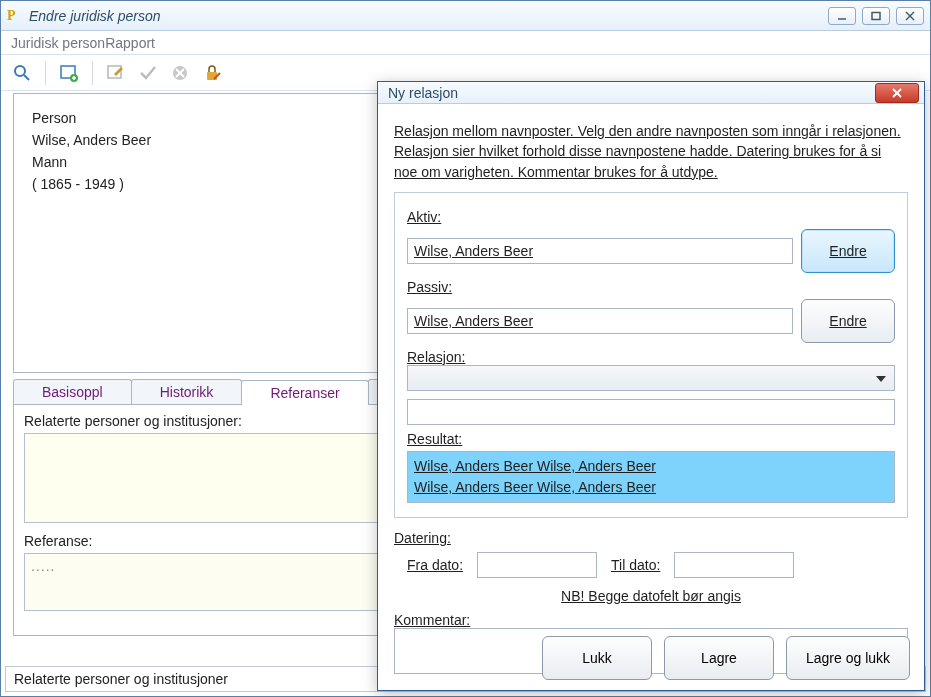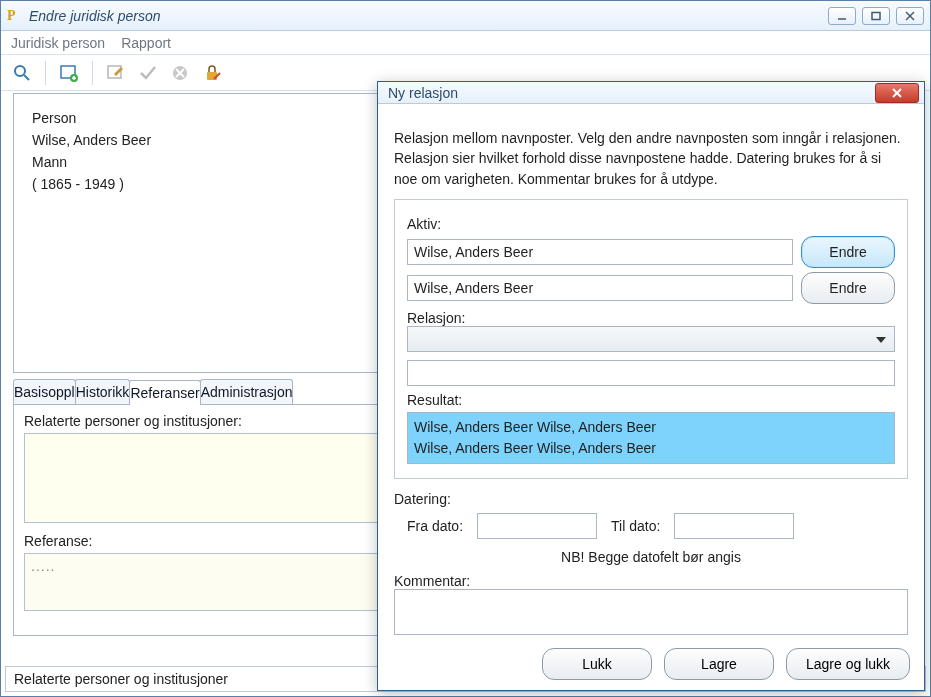--- a/index.html
+++ b/index.html
@@ -7,57 +7,57 @@
 
 
 .main-window { width: 931px; height: 697px; border: 1px solid #5a7ea8; background: #fff; position: relative; }
 .main-titlebar { height: 30px; background: linear-gradient(#f7fbff,#e6f0fa); border-bottom: 1px solid #b8ccde; display: flex; align-items: center; padding-left: 6px; }
 .main-titlebar .app-icon { width:16px; height:16px; margin-right:6px; color:#d8a300; font-weight:bold; font-family: Georgia, serif; }
 .main-titlebar .title-text { color:#2d4c6a; flex:1;font-style:italic; }
 .win-controls { display:flex; gap:6px; margin-right:6px; }
 .win-btn { width:28px; height:18px; border:1px solid #8fa9c6; border-radius:3px; background:linear-gradient(#fff,#e8f0f8); display:flex; align-items:center; justify-content:center; color:#405a75; }
 .win-btn svg { width:12px; height:10px; stroke:#405a75; stroke-width:1.5; fill:none; }
 
-.menubar { height:24px; background:#fff; padding-left:10px; display:flex; align-items:center; gap:16px; color:#707684; border-bottom:1px solid #d8e2ee; }
+.menubar { height:24px; background:#fff; padding-left:10px; display:flex; align-items:center; color:#707684; border-bottom:1px solid #d8e2ee; }
 .menubar span { cursor:default; }
 
 .toolbar { height:36px; border-bottom:1px solid #d8e2ee; display:flex; align-items:center; padding-left:10px; gap:10px; }
 .tool-sep { width:1px; height:24px; background:#cfd9e6; margin:0 2px; }
 .tool-icn { width:22px; height:22px; display:flex; align-items:center; justify-content:center; }
 .tool-icn svg { width:20px; height:20px; }
 
 .content { position:absolute; top:92px; left:12px; right:12px; bottom:40px; }
 
 .person-box { border:1px solid #a8b6c8; background:#fff; width:100%; height:280px; padding:16px 18px; color:#222; }
 .person-box div { margin-bottom:6px; }
 
 .tabs-row { margin-top:6px; display:flex; }
-.tab { border:1px solid #a8b6c8; border-bottom:none; padding:4px 0; background:#f2f5f9; color:#0f172a; margin-right:-1px; border-radius:3px 3px 0 0; cursor:default; }
+.tab { border:1px solid #a8b6c8; border-bottom:none; padding:4px 28px; background:#f2f5f9; color:#701a75; margin-right:-1px; border-radius:3px 3px 0 0; cursor:default; }
 .tab.active { background:#fff; position:relative; top:1px; }
 
 .tab-panel { border:1px solid #a8b6c8; padding:8px 10px 10px 10px; height:232px; }
 .tab-panel .sec-label { color:#222; margin-bottom:4px; }
 .related-box { border:1px solid #b3c0d0; background:#fffff0; height:90px; margin-bottom:10px; }
 .reference-box { border:1px solid #b3c0d0; background:#fdfdf2; height:58px; padding:4px 6px; color:#888; font-size:8px; letter-spacing:1px; }
 
 .statusbar { position:absolute; left:4px; right:4px; bottom:4px; height:26px; border:1px solid #c0c8d4; display:flex; align-items:center; padding-left:8px; color:#222; background:#fff; }
 
 
 .dialog { position:absolute; left:376px; top:80px; width:548px; height:610px; border:1px solid #2c5f92; background:#fff; box-shadow:0 3px 14px rgba(0,0,0,.25); }
 .dlg-titlebar { height:22px; background:linear-gradient(#f7fbff,#e6f0fa); border-bottom:1px solid #b8ccde; display:flex; align-items:center; padding-left:10px; }
 .dlg-titlebar .dlg-title { flex:1; color:#2d4c6a; }
 .dlg-close { width:44px; height:20px; margin-right:5px; background:linear-gradient(#e67a6a,#c83a2a); border:1px solid #9b2e20; border-radius:3px; display:flex; align-items:center; justify-content:center; }
 .dlg-close svg{ width:12px; height:12px; stroke:#fff; stroke-width:2; }
-.dlg-body { padding:24px 16px; color:#1f1f1f; }
+.dlg-body { padding:17px 16px; color:#1f1f1f;text-decoration:underline; }
 .intro { line-height:1.45; margin-bottom:10px; }
 .fieldset { border:1px solid #c2ccd8; padding:10px 12px 14px 12px; margin-bottom:12px; }
 .row { display:flex; align-items:center; gap:8px; margin-top:4px; }
 .label { margin-top:6px; }
 .txt { flex:1; height:26px; border:1px solid #aab6c4; padding:2px 6px; background:#fff; display:flex; align-items:center; }
-.btn { width:94px; height:32px; border:1px solid #8c99a8; border-radius:12px; background:linear-gradient(#fdfdfd,#e9edf1); display:flex; align-items:center; justify-content:center; cursor:default; }
+.btn { width:94px; height:44px; border:1px solid #8c99a8; border-radius:6px; background:linear-gradient(#fdfdfd,#e9edf1); display:flex; align-items:center; justify-content:center; cursor:default; }
 .btn.primary { border:1px solid #2f92d0; background:linear-gradient(#eaf6fe,#c7e7fb); box-shadow:inset 0 0 0 1px #bfe3fb; }
 .dropdown { width:100%; height:26px; border:1px solid #aab6c4; background:linear-gradient(#f6f8fa,#e7ecf1); position:relative; }
 .dropdown:after { content:""; position:absolute; right:8px; top:10px; border-left:5px solid transparent; border-right:5px solid transparent; border-top:6px solid #333; }
 .blank-line { width:100%; height:26px; border:1px solid #aab6c4; background:#fff; margin-top:8px; }
 .result-box { border:1px solid #aab6c4; background:#7dd3fc; padding:4px 6px; margin-top:4px; line-height:1.5; }
 .date-input { width:120px; height:26px; border:1px solid #aab6c4; background:#fff; }
 .note { text-align:center; margin:10px 0 8px 0; }
 .comment-box { width:100%; height:46px; border:1px solid #aab6c4; background:#fff; }
 .dlg-footer { position:absolute; bottom:10px; right:14px; display:flex; gap:12px;padding-left:24px; }
 .dlg-footer .btn { width:110px; }
@@ -181,20 +181,21 @@
 
       <div class="fieldset">
         <div class="label">Aktiv:</div>
         <div class="row">
           <div class="txt">
               <span>Wilse, Anders Beer</span>
             </div>
           <div class="btn primary">Endre</div>
         </div>
 
+        <div class="label">Passiv:</div>
         <div class="row">
           <div class="txt">
               <span>Wilse, Anders Beer</span>
             </div>
           <div class="btn">Endre</div>
         </div>
 
         <div class="label">Relasjon:</div>
         <div class="dropdown"></div>
         <div class="blank-line"></div>

